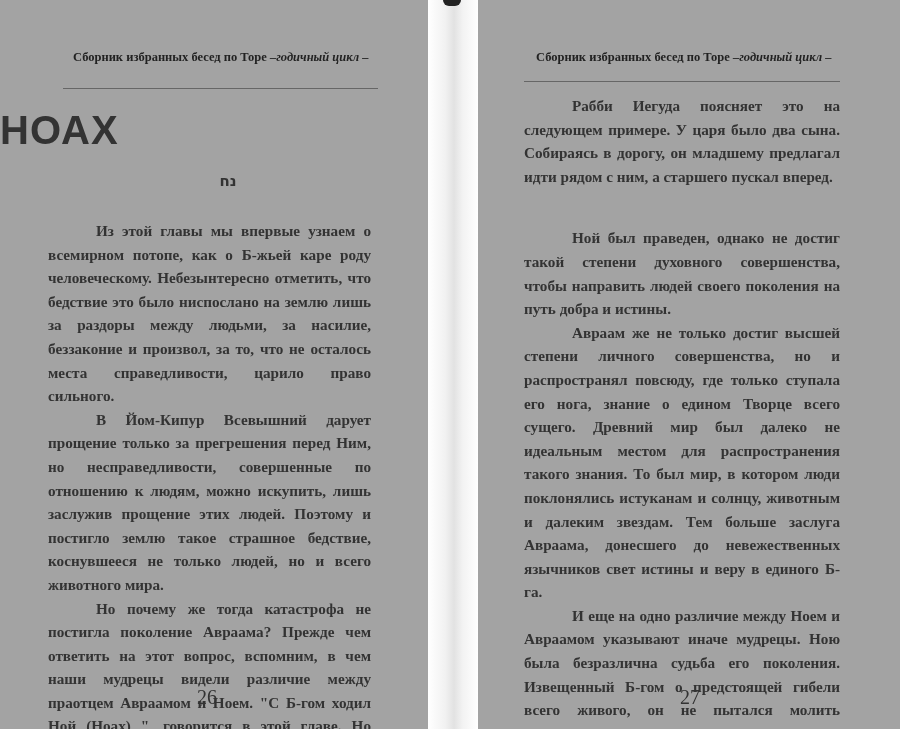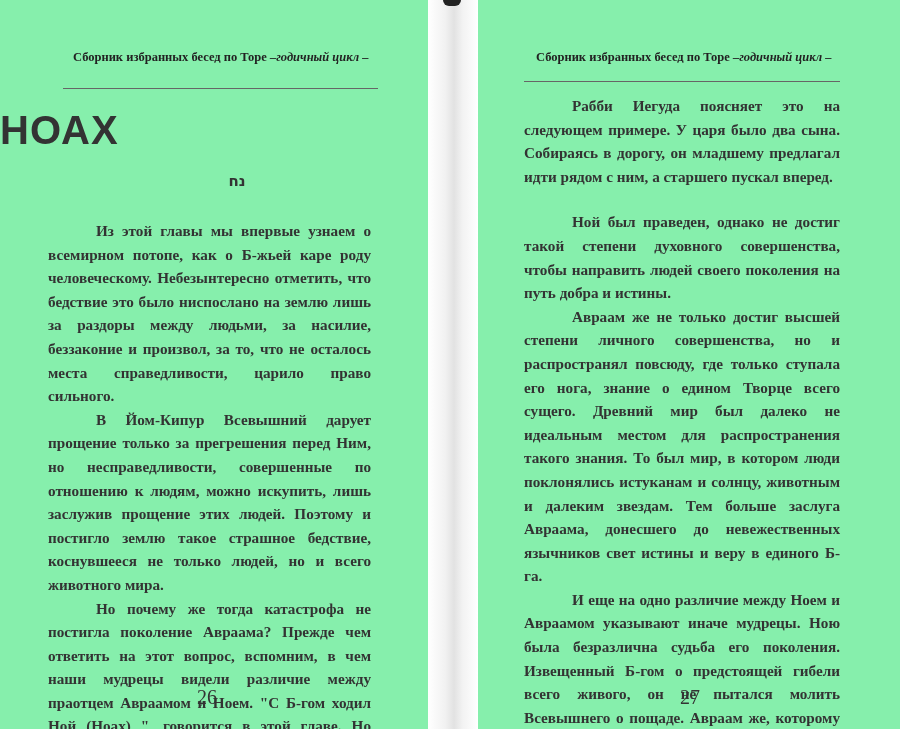--- a/index.html
+++ b/index.html
@@ -1,42 +1,42 @@
 <!DOCTYPE html>
 <html><head>
 <meta charset="utf-8">
 <style>
   html, body { margin:0; padding:0; }
   body { width:900px; height:729px; overflow:hidden; background:#fff; position:relative;
          font-family:"Liberation Serif","DejaVu Serif",serif; color:#2a2a2a; }
-  .spread { position:absolute; left:0; top:0; width:900px; height:729px; background:#86efac; }
+  .spread { position:absolute; left:0; top:0; width:900px; height:729px; background:#a3a3a3; }
   .page { position:absolute; top:0; height:729px; }
   .page-left { left:0; width:450px; }
   .page-right { left:450px; width:450px; }
   .gutter { position:absolute; left:428px; top:0; width:50px; height:729px;
             background:linear-gradient(to right,#fff 0%,#f1f1f1 35%,#e2e2e2 52%,#f3f3f3 70%,#fff 100%); }
   .gutter-mark { position:absolute; left:443px; top:0; width:18px; height:6px; background:#222;
                  border-radius:0 0 9px 9px; }
   .running-head { position:absolute; font-weight:bold; font-size:12.5px; white-space:nowrap; color:#222; }
   .running-head i { font-style:italic; }
   .page-left .running-head { left:73px; top:50px; }
   .page-right .running-head { left:86px; top:50px; }
   .rule { position:absolute; height:1px; background:#666; }
   .page-left .rule { left:63px; top:88px; width:315px; }
   .page-right .rule { left:74px; top:81px; width:316px; }
   .chapter-title { position:absolute; left:0; width:450px; top:108px; text-align:left;
                    font-family:"Liberation Sans","DejaVu Sans",sans-serif; font-weight:bold;
                    font-size:40px; letter-spacing:1px; color:#333; }
-  .hebrew-title { position:absolute; left:12px; width:450px; top:172px; text-align:center;
+  .hebrew-title { position:absolute; left:3px; width:450px; top:172px; text-align:center;
                   font-family:"DejaVu Sans",sans-serif; font-weight:bold; font-size:15px; color:#333; }
   .body-text { position:absolute; font-size:15.2px; line-height:23.6px; text-align:justify; color:#333;font-weight:bold; }
   .page-left .body-text { left:48px; top:211px; width:323px;margin-top:8px; }
   .page-right .body-text { left:74px; top:94px; width:316px; }
   .body-text p { margin:0; text-indent:48px; }
-  .body-text p.gap { margin-top:22px; }
+  .body-text p.gap { margin-top:38px; }
   .page-number { position:absolute; top:686px; font-size:20px; color:#333; }
   .page-left .page-number { left:197px; }
   .page-right .page-number { left:230px; }
 </style>
 </head>
 <body>
 
 <div class="spread">
 
   <div class="page page-left">

